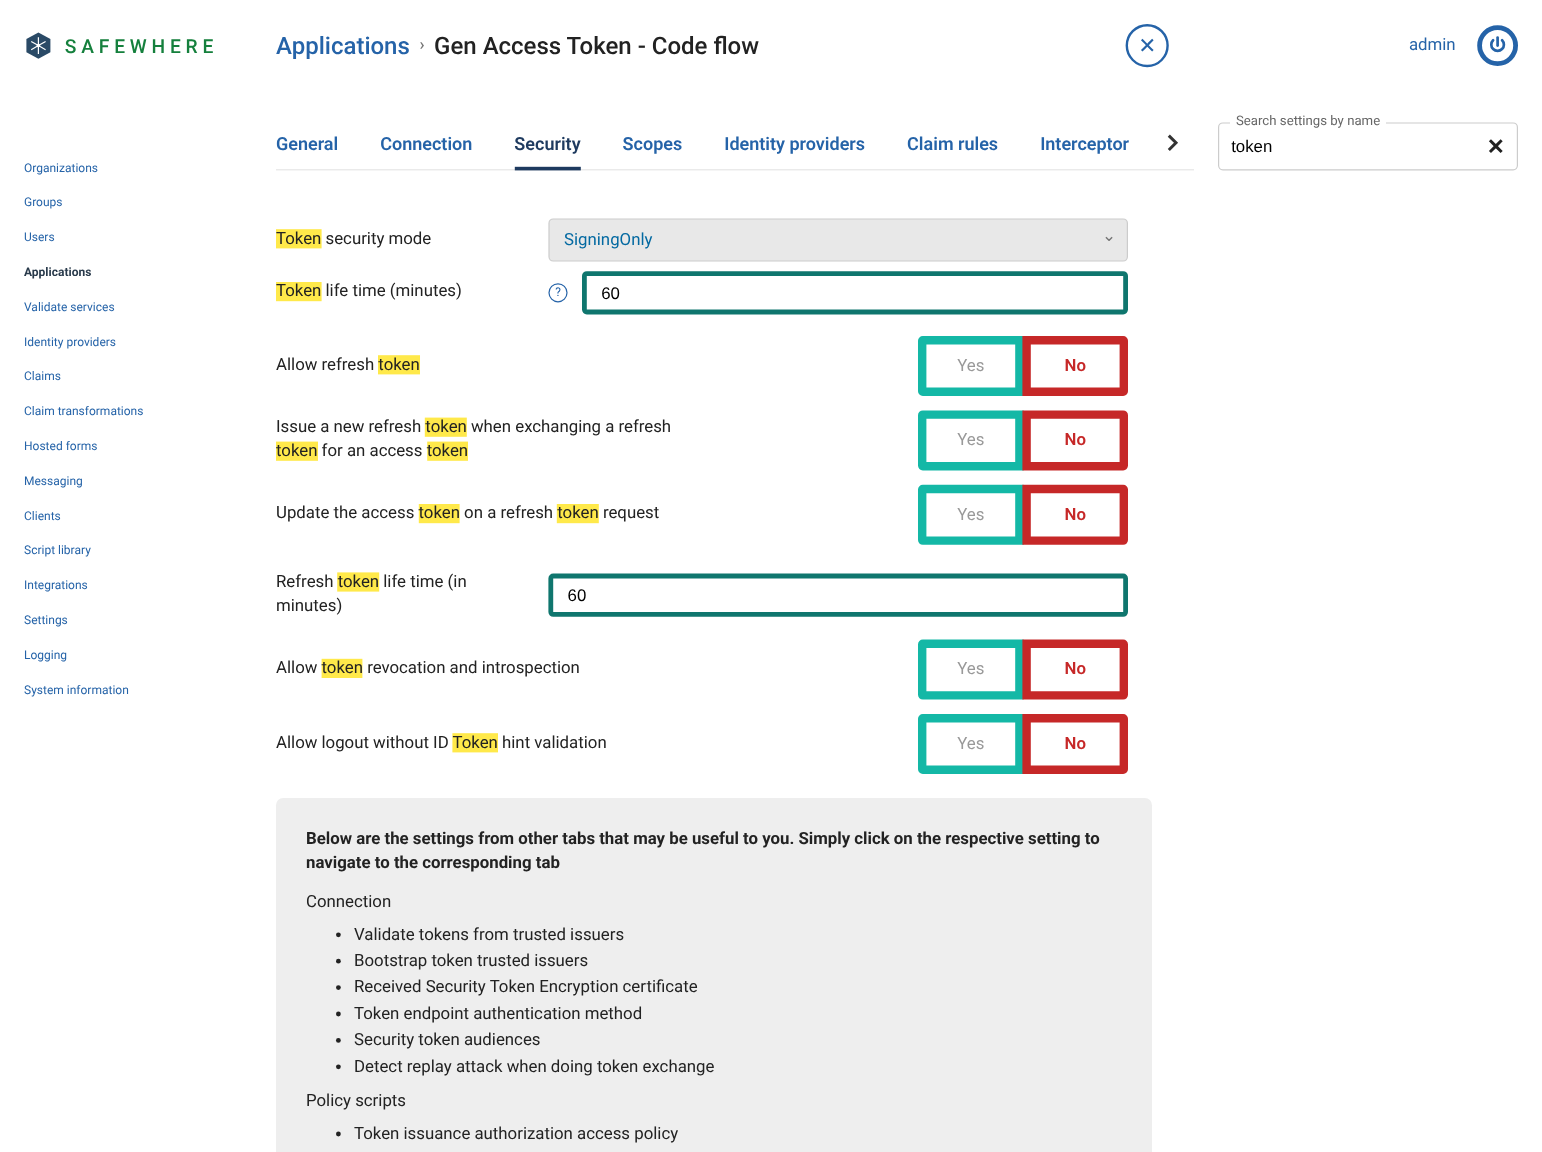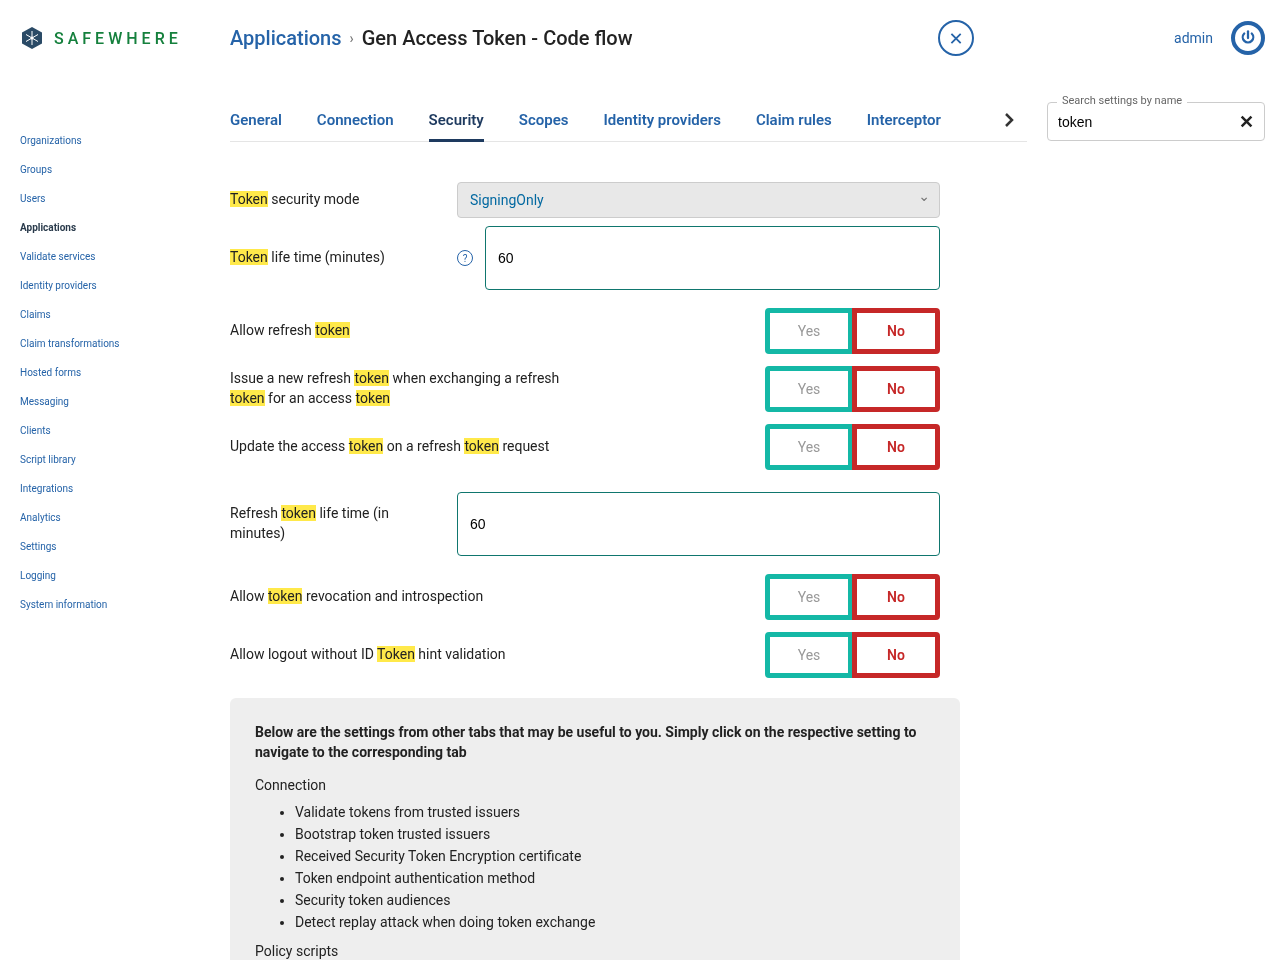--- a/index.html
+++ b/index.html
@@ -26,38 +26,38 @@
 .sidebar-item { display: block; padding: 9px 0; color: #2563a8; font-size: 10px; cursor: pointer; }
 .sidebar-item.active { color: #2a3b4c; font-weight: 700; }
 
 .main { flex: 1; padding-top: 45px; min-width: 0; }
 .main-top { display: flex; align-items: center; gap: 20px; }
 .tabs-wrap { flex: 1; display: flex; align-items: center; border-bottom: 1px solid #e5e5e5; min-width: 0; position: relative; }
 .tabs { display: flex; gap: 35px; flex: 1; }
 .tab { padding: 10px 0; color: #2563a8; font-size: 15px; font-weight: 600; cursor: pointer; white-space: nowrap; }
 .tab.active { color: #1e3a5f; border-bottom: 3px solid #1e3a5f; margin-bottom: -1px; }
 .tab-next { padding: 6px 10px; cursor: pointer; color: #333; }
-.search-wrap { position: relative; width: 218px; flex-shrink: 0; }
+.search-wrap { position: relative; width: 250px; flex-shrink: 0; }
 .search-label { position: absolute; top: -8px; left: 10px; background: #fff; padding: 0 5px; font-size: 11px; color: #666; }
 .search-box { display: flex; align-items: center; border: 1px solid #ccc; border-radius: 4px; padding: 8px 10px; }
 .search-box input { border: none; outline: none; flex: 1; font-size: 14px; }
 .search-box .clear { cursor: pointer; font-size: 18px; font-weight: bold; }
 
 .form-area { padding: 40px 10px 0 0; max-width: 720px; }
 .form-row { display: flex; align-items: center; margin-bottom: 8px; gap: 12px; }
 .form-label { width: 215px; flex-shrink: 0; font-size: 14px; line-height: 1.4; }
 .form-label.multiline { align-self: center; }
 .highlight { background: #ffe94a; }
 .help-icon { width: 16px; height: 16px; border: 1px solid #2563a8; border-radius: 50%; display: inline-flex; align-items:center; justify-content:center; font-size: 10px; color: #2563a8; cursor: pointer; flex-shrink: 0; }
 .select { flex: 1; background: #e8e8e8; border: 1px solid #ccc; border-radius: 4px; padding: 9px 12px; font-size: 14px; color: #0369a1; appearance: none; position: relative; }
 .select-wrap { flex: 1; position: relative; }
 .select-wrap::after { content: "⌄"; position: absolute; right: 10px; top: 6px; font-size: 14px; color: #777; pointer-events: none; }
-.text-input { flex: 1; border: 1px solid #0f766e; border-radius: 4px; padding: 23px 12px; font-size: 14px; }
+.text-input { flex: 1; border: 4px solid #0f766e; border-radius: 4px; padding: 6px 12px; font-size: 14px; }
 .toggle-group { margin-left: auto; display: flex; }
-.toggle-btn { width: 88px; padding: 10px 0; text-align: center; font-size: 14px; border: 5px solid #14b8a6; background: #fff; cursor: pointer; }
+.toggle-btn { width: 88px; padding: 10px 0; text-align: center; font-size: 14px; border: 7px solid #14b8a6; background: #fff; cursor: pointer; }
 .toggle-btn.yes { border-radius: 4px 0 0 4px; color: #999; }
 .toggle-btn.no { border-radius: 0 4px 4px 0; border-color: #c62828; color: #c62828; font-weight: 600; margin-left: -1px; }
 .form-row.toggle-row { align-items: center; margin-bottom: 12px; }
 .form-row.toggle-row .form-label { width: 350px; }
 .spacer { height: 10px; }
 
 .info-panel { background: #eee; border-radius: 6px; padding: 25px; margin: 20px 0; max-width: 730px; font-size: 14px; }
 .info-title { font-weight: 700; margin-bottom: 15px; line-height: 1.4; }
 .info-section-title { margin: 10px 0 8px; }
 .info-list { list-style: disc; padding-left: 40px; }
@@ -107,21 +107,20 @@
       <a class="sidebar-item active">Applications</a>
       <a class="sidebar-item">Validate services</a>
       <a class="sidebar-item">Identity providers</a>
       <a class="sidebar-item">Claims</a>
       <a class="sidebar-item">Claim transformations</a>
       <a class="sidebar-item">Hosted forms</a>
       <a class="sidebar-item">Messaging</a>
       <a class="sidebar-item">Clients</a>
       <a class="sidebar-item">Script library</a>
       <a class="sidebar-item">Integrations</a>
-      <a class="sidebar-item">Analytics</a>
       <a class="sidebar-item">Settings</a>
       <a class="sidebar-item">Logging</a>
       <a class="sidebar-item">System information</a>
     </nav>
 
   <main class="main">
     <div class="main-top">
       <div class="tabs-wrap">
         <div class="tabs" id="tabs">
             <div class="tab">General</div>

